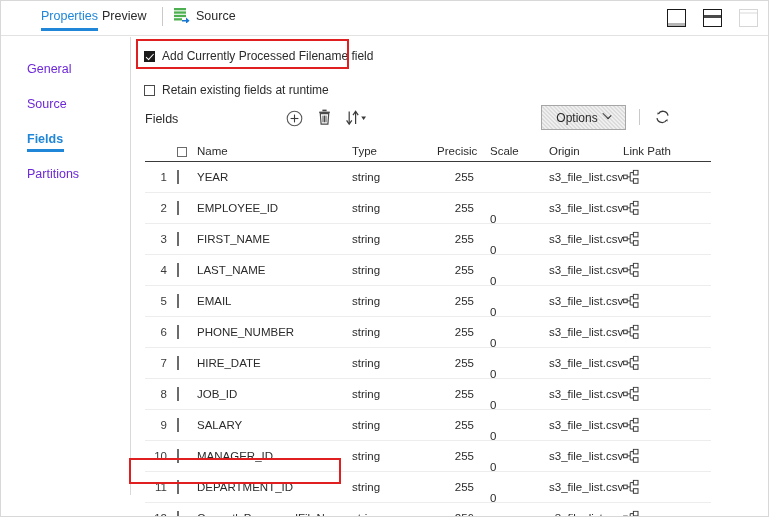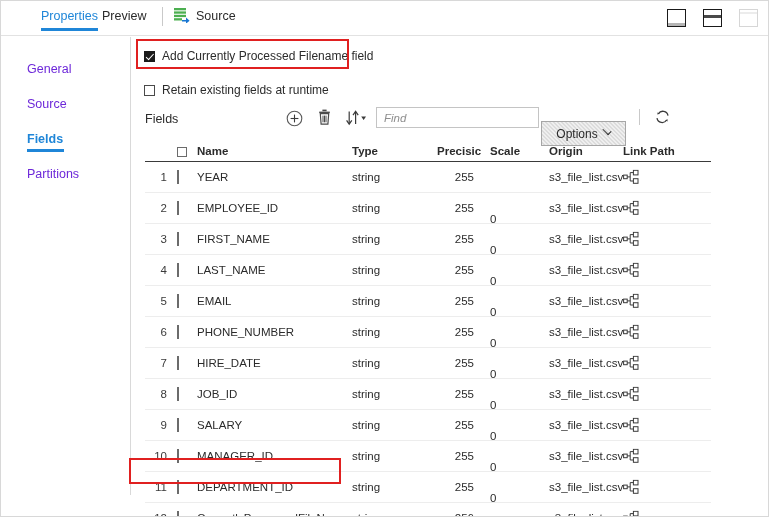--- a/index.html
+++ b/index.html
@@ -242,21 +242,20 @@
     background-image: linear-gradient(45deg,
       rgba(255,255,255,.55) 25%, transparent 25%,
       transparent 50%, rgba(255,255,255,.55) 50%,
       rgba(255,255,255,.55) 75%, transparent 75%);
     background-size: 4px 4px;
     display: flex;
     align-items: center;
     justify-content: center;
     gap: 5px;
     cursor: pointer;
-    margin-top: 16px;
   }
   .options-btn .lbl { font-size: 12px; color: #2b2b2b; }
   .chev {
     width: 8px; height: 5px;
     border: solid #2b2b2b;
     border-width: 0 1.4px 1.4px 0;
     transform: rotate(45deg) translate(-2px,-2px);
     box-sizing: border-box;
     display: block;
   }
@@ -272,21 +271,20 @@
   
   .table {
     position: absolute;
     left: 14px; top: 102px;
     width: 566px;
   }
   .thead {
     height: 23px;
     border-bottom: 1.5px solid #3a3a3a;
     position: relative;
-    font-weight: bold;
   }
   .th {
     position: absolute;
     bottom: 4px;
     font-size: 11.5px;
     color: #2b2b2b;
     white-space: nowrap;
   }
   .tr {
     height: 30px;
@@ -409,21 +407,20 @@
     </svg>
 
     <svg class="tb-icon" id="tb-sort" width="22" height="16" viewBox="0 0 22 16">
       <line x1="3.2" y1="1.5" x2="3.2" y2="13.5" stroke="#3a3a3a" stroke-width="1.2"></line>
       <path d="M0.6 10.4 L3.2 14.2 L5.8 10.4" fill="none" stroke="#3a3a3a" stroke-width="1.2"></path>
       <line x1="9.6" y1="2" x2="9.6" y2="14" stroke="#3a3a3a" stroke-width="1.2"></line>
       <path d="M7 5.1 L9.6 1.3 L12.2 5.1" fill="none" stroke="#3a3a3a" stroke-width="1.2"></path>
       <path d="M15.2 6.6 L20 6.6 L17.6 9.9 Z" fill="#3a3a3a"></path>
     </svg>
 
-    <input class="find-input" type="text" placeholder="Find" style="">
 
     <div class="options-btn">
       <span class="lbl">Options</span>
       <span class="chev"></span>
     </div>
 
     <div class="tb-sep"></div>
 
     <svg class="tb-icon" id="tb-refresh" width="17" height="16" viewBox="0 0 17 16">
       <path d="M3 9.2 A5.2 5.2 0 0 0 12.6 11" fill="none" stroke="#3a3a3a" stroke-width="1.3"></path>

